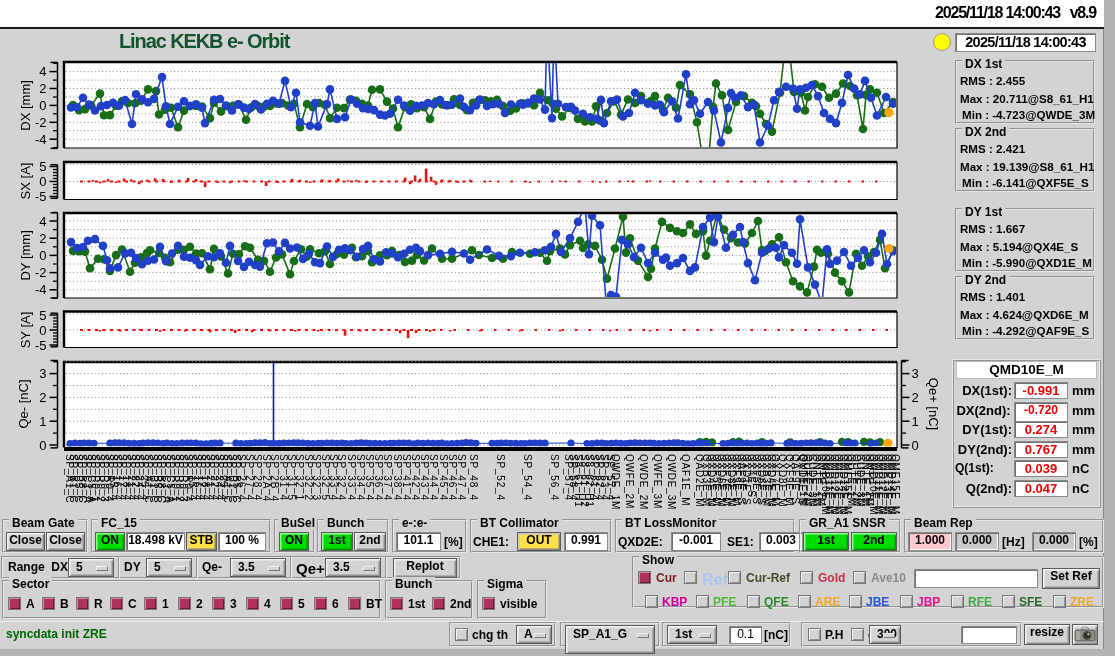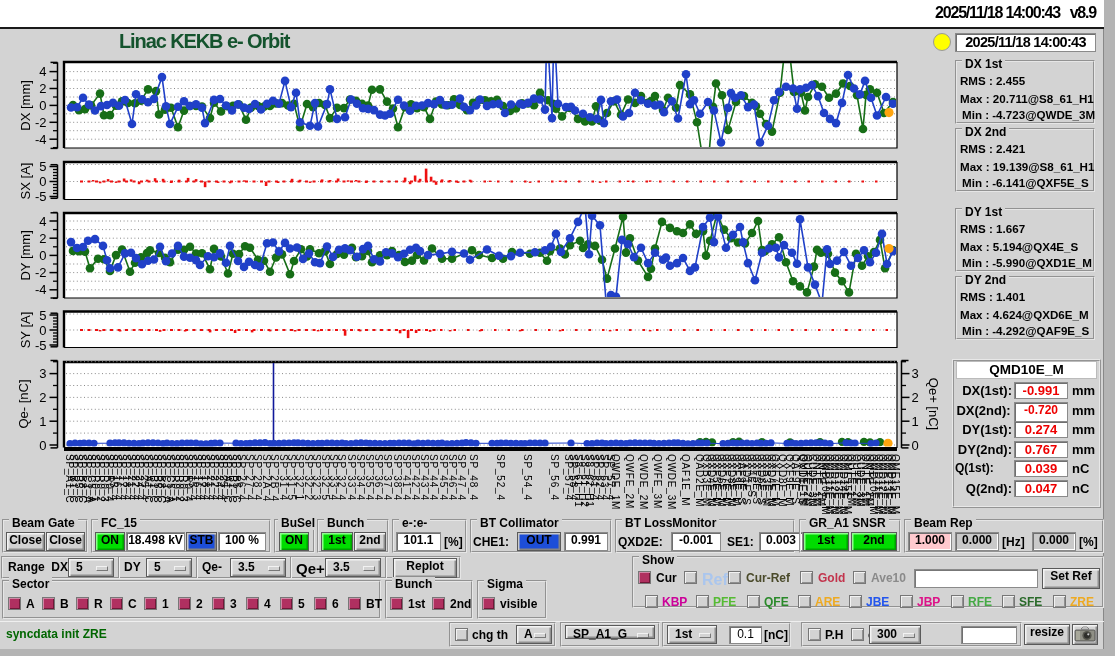--- a/index.html
+++ b/index.html
@@ -3,21 +3,21 @@
 *{margin:0;padding:0;box-sizing:border-box}
 html,body{width:1115px;height:656px;overflow:hidden}
 body{position:relative;background:#b4b4b4;font-family:"Liberation Sans",sans-serif;-webkit-font-smoothing:antialiased}
 .win{position:absolute;left:0;top:0;width:1104px;height:649px;background:#d3d3d3;border-right:1px solid #888}
 .hdr{position:absolute;left:0;top:0;width:1104px;height:29px;background:#fff;border-bottom:2px solid #1a1a1a}
 .hdr span{position:absolute;right:8px;top:4px;font-size:16px;font-weight:bold;color:#000;letter-spacing:-1.2px}
 .title{position:absolute;left:119px;top:29px;font-size:20px;font-weight:bold;color:#14532d;letter-spacing:-1.1px;top:30px}
 .abs{position:absolute}
 .btn{position:absolute;background:#d3d3d3;border:1px solid #5a5a5a;box-shadow:inset 1.5px 1.5px 0 #f4f4f4,inset -1.5px -1.5px 0 #8f8f8f;font-weight:bold;font-size:12px;color:#000;text-align:center;line-height:15px}
 .btn.green{background:#00dc00;box-shadow:inset 1.5px 1.5px 0 #8cff8c,inset -1.5px -1.5px 0 #00a000}
-.btn.dk{background:#1d4ed8;box-shadow:inset 1.5px 1.5px 0 #c9c9c9,inset -1.5px -1.5px 0 #838383}
+.btn.dk{background:#fde047;box-shadow:inset 1.5px 1.5px 0 #c9c9c9,inset -1.5px -1.5px 0 #838383}
 .fld{position:absolute;background:#ffffff;border:1px solid #8a8a8a;box-shadow:inset 1px 1px 0 #6f6f6f,inset -1px -1px 0 #fff;font-weight:bold;font-size:12px;color:#000;text-align:center;line-height:15px}
 .fld.gray{background:#c9c9c9}
 .fld.pink{background:#ffc9ce}
 .fs{position:absolute;border:2px groove #e6e6e6}
 .fs>i{position:absolute;top:-5px;left:5px;background:#d3d3d3;font-style:normal;font-weight:bold;font-size:12px;padding:0 3px;white-space:nowrap;line-height:14px}
 .cb{position:absolute;width:13px;height:13px;background:#d3d3d3;border:1px solid #777;box-shadow:inset 1px 1px 0 #f2f2f2,inset -1px -1px 0 #909090}
 .cb.on{background:#b03060;box-shadow:inset 1px 1px 0 #d087a5,inset -1px -1px 0 #701838}
 .lbl{position:absolute;font-size:12px;font-weight:bold;color:#000;white-space:nowrap}
 .dd{position:absolute;background:#d3d3d3;border:1px solid #5a5a5a;box-shadow:inset 1.5px 1.5px 0 #f4f4f4,inset -1.5px -1.5px 0 #8f8f8f;font-weight:bold;font-size:12px;line-height:16px;padding-left:7px}
 .dd u{position:absolute;right:5px;top:7px;width:12px;height:5px;background:#d3d3d3;border:1px solid #888;border-color:#f2f2f2 #777 #777 #f2f2f2;text-decoration:none}
@@ -1245,21 +1245,21 @@
 <div class="lbl" style="left:450px;top:597px;color:#000;font-size:12px">2nd</div>
 <div class="fs" style="left:477px;top:580px;width:70px;height:39px">
     <i style="left:5px">Sigma</i>
   </div>
 <div class="cb on" style="left:482px;top:597px"></div>
 <div class="lbl" style="left:500px;top:597px;color:#000;font-size:12px">visible</div>
 <div class="fs" style="left:632px;top:556px;width:472px;height:52px">
     <i style="left:5px">Show</i>
   </div>
 <div class="cb on" style="left:638px;top:571px"></div>
-<div class="lbl" style="left:656px;top:571px;color:#000000;font-size:12px">Cur</div>
+<div class="lbl" style="left:656px;top:571px;color:#7f1d1d;font-size:12px">Cur</div>
 <div class="cb" style="left:684px;top:571px"></div>
 <div class="lbl" style="left:702px;top:571px;color:#aac6ee;font-size:16px">Ref</div>
 <div class="cb" style="left:728px;top:571px"></div>
 <div class="lbl" style="left:746px;top:571px;color:#4a4a2a;font-size:12px">Cur-Ref</div>
 <div class="cb" style="left:800px;top:571px"></div>
 <div class="lbl" style="left:818px;top:571px;color:#c2334c;font-size:12px">Gold</div>
 <div class="cb" style="left:853px;top:571px"></div>
 <div class="lbl" style="left:871px;top:571px;color:#8a8a8a;font-size:12px">Ave10</div>
 <div class="fld " style="left:914px;top:569px;width:124px;height:19px;box-shadow:inset 1px 1px 0 #777,inset -1px -1px 0 #fff"></div>
 <div class="btn " style="left:1042px;top:568px;width:58px;height:21px">Set Ref</div>
@@ -1281,31 +1281,31 @@
 <div class="lbl" style="left:1019px;top:595px;color:#2a6a2a;font-size:12px">SFE</div>
 <div class="cb" style="left:1053px;top:595px"></div>
 <div class="lbl" style="left:1070px;top:595px;color:#eeaa22;font-size:12px">ZRE</div>
 <div class="abs" style="left:0px;top:621px;width:1104px;height:27px;border-top:1px solid #efefef"></div>
 <div class="lbl" style="left:6px;top:627px;color:#006600;font-size:12px">syncdata init ZRE</div>
 <div class="tbar" style="left:449px;top:622px;width:107px;height:25px"></div>
 <div class="cb" style="left:455px;top:628px"></div>
 <div class="lbl" style="left:472px;top:628px;color:#000;font-size:12px">chg th</div>
 <div class="dd" style="left:516px;top:625px;width:36px;height:19px">A<u></u></div>
 <div class="tbar" style="left:560px;top:622px;width:100px;height:25px"></div>
-<div class="dd" style="left:565px;top:625px;width:90px;height:14px">SP_A1_G<u></u></div>
+<div class="dd" style="left:565px;top:625px;width:90px;height:29px">SP_A1_G<u></u></div>
 <div class="tbar" style="left:662px;top:622px;width:129px;height:25px"></div>
 <div class="dd" style="left:667px;top:625px;width:50px;height:19px">1st<u></u></div>
 <div class="fld " style="left:729px;top:626px;width:33px;height:18px;font-weight:normal;font-size:12px">0.1</div>
 <div class="lbl" style="left:764px;top:628px;color:#000;font-size:12px">[nC]</div>
 <div class="tbar" style="left:801px;top:622px;width:221px;height:25px"></div>
 <div class="cb" style="left:808px;top:628px"></div>
 <div class="lbl" style="left:825px;top:628px;color:#000;font-size:12px">P.H</div>
 <div class="cb" style="left:851px;top:628px"></div>
 <div class="lbl" style="left:868px;top:628px;color:#000;font-size:12px">conti</div>
-<div class="dd" style="left:869px;top:625px;width:52px;height:19px">300<u></u></div>
+<div class="dd" style="left:869px;top:625px;width:32px;height:19px">300<u></u></div>
 <div class="fld " style="left:961px;top:626px;width:56px;height:18px;"></div>
 <div class="btn " style="left:1024px;top:624px;width:46px;height:21px">resize</div>
 <div class="btn " style="left:1072px;top:624px;width:26px;height:21px"></div>
 <svg class="abs" style="left:1074px;top:626px" width="22" height="17" viewBox="0 0 22 17">
 <path d="M7 3 L9 1 L13 1 L15 3 Z" fill="#e8e8e8" stroke="#555" stroke-width="0.6"></path>
 <rect x="1" y="4" width="20" height="11" rx="1.2" fill="#8f8f85" stroke="#444" stroke-width="0.8"></rect>
 <rect x="2" y="5" width="4" height="9" fill="#a8a89a"></rect>
 <circle cx="13" cy="9.5" r="4.6" fill="#55554d"></circle>
 <circle cx="13" cy="9.5" r="3" fill="#2e2e2a"></circle>
 <circle cx="14.3" cy="8.3" r="1.1" fill="#cfcfcf"></circle>

